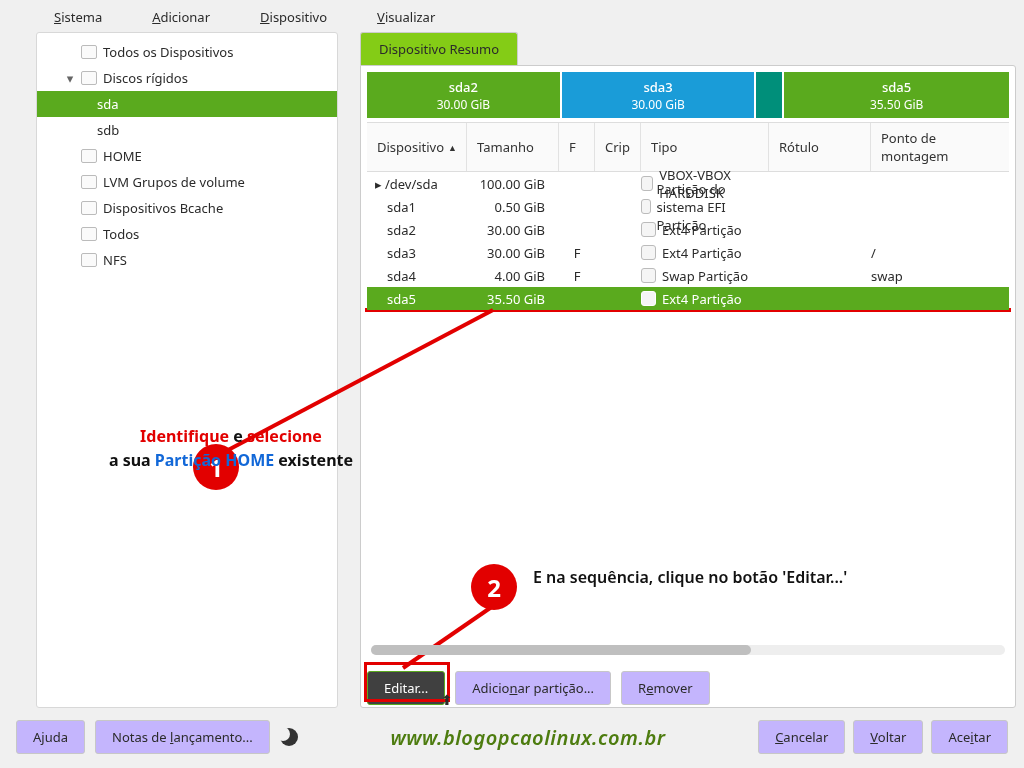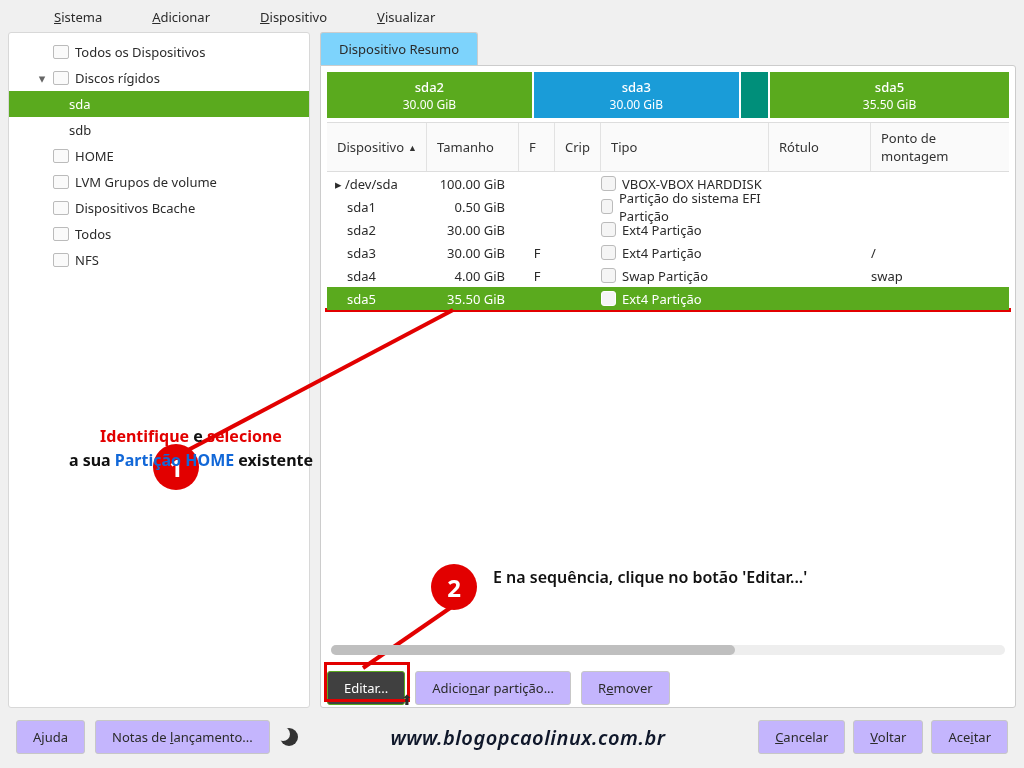--- a/index.html
+++ b/index.html
@@ -1,30 +1,30 @@
 <!DOCTYPE html>
 <html><head>
 <meta charset="utf-8">
 <style>
 * { box-sizing: border-box; margin: 0; padding: 0; font-family: -apple-system, "Segoe UI", "Noto Sans", sans-serif; }
 body { background: #f0f0f0; width: 1024px; height: 768px; overflow: hidden; font-size: 13px; color: #2b2b2b; display:flex; flex-direction:column;}
 .menubar { display: flex; gap: 18px; padding: 8px 22px 6px; color:#2b2b2b;}
 .menubar span { cursor: default; margin-left: 32px; }
 .menubar span u { text-decoration: underline; }
-.content { display:flex; gap:10px; padding:0 8px; flex:1; min-height:0;}
+.content { display:flex; gap:22px; padding:0 8px; flex:1; min-height:0;margin-left:28px;}
 .sidebar { width:302px; background:#fff; border:1px solid #d8d8d8; border-radius:3px; padding:6px 0; overflow:auto;}
 .tree-item { display:flex; align-items:center; gap:6px; padding:4px 8px 4px 32px; cursor:default;}
 .tree-item.lvl0 { padding-left:44px;}
 .tree-item.disk { padding-left:60px;}
 .tree-item.selected { background:#5aaa1e; color:#fff;}
 .tree-icon { width:16px; height:14px; display:inline-block; border:1px solid #bbb; border-radius:2px; background:#fafafa;}
 .expander { display:inline-block; width:10px; text-align:center; color:#666; margin-left:-16px;}
 .mainpane { flex:1; display:flex; flex-direction:column; min-width:0;}
 .tabbar { display:flex;}
-.tab { border:1px solid #ccc; border-bottom:none; border-radius:3px 3px 0 0; background:#7dd3fc; padding:7px 18px; font-size:13px;}
+.tab { border:1px solid #ccc; border-bottom:none; border-radius:3px 3px 0 0; background:#84cc16; padding:7px 18px; font-size:13px;}
 .panel { background:#fff; border:1px solid #ccc; border-radius:0 3px 3px 3px; flex:1; display:flex; flex-direction:column; min-height:0; position:relative;}
 .partbar { display:flex; height:46px; margin:6px 6px 4px; gap:2px;}
 .partseg { display:flex; flex-direction:column; align-items:center; justify-content:center; color:#fff; font-size:13px;}
 .partseg .pname{font-weight:500;}
 .partseg .psize{font-size:12px;}
 .seg-sda2 { background:#5aaa1e; flex: 30;}
 .seg-sda3 { background:#1a9cd8; flex: 30;}
 .seg-gap { background:#008f7a; flex: 4;}
 .seg-sda5 { background:#5aaa1e; flex: 35;}
 .tablehead { display:flex; border-top:1px solid #ddd; border-bottom:1px solid #ddd; background:#fafafa; margin:0 6px;}
@@ -52,21 +52,21 @@
 .ann2 { position:absolute; left:150px; top:252px; font-size:16px; font-weight:600; color:#111;}
 svg.connector{position:absolute; pointer-events:none;}
 .bottombtns { display:flex; gap:10px; padding:10px 6px 2px;}
 .btn { border:1px solid #c7c7c7; background:#c4b5fd; padding:7px 16px; border-radius:3px; font-size:13px; cursor:default;}
 .btn u{text-decoration:underline;}
 .btn.green{ background:#404040; color:#fff; border-color:#5aaa1e;}
 .editborder{ border:3px solid #e20000; position:absolute; left:3px; bottom:5px; width:86px; height:40px; pointer-events:none;}
 .cursor{position:absolute; left:80px; bottom:-2px; font-size:14px;}
 .footer{ display:flex; align-items:center; padding:12px 16px 14px; gap:10px;}
 .footer .right{margin-left:auto; display:flex; gap:8px;}
-.watermark{ color:#0f172a; font-size:20px; font-style:italic; font-weight:600; letter-spacing:.5px; flex:1; text-align:center;}
+.watermark{ color:#4d7c0f; font-size:20px; font-style:italic; font-weight:600; letter-spacing:.5px; flex:1; text-align:center;}
 .moon{width:18px;height:18px;border-radius:50%;background:#333; display:inline-block; position:relative;}
 .moon::after{content:"";position:absolute;width:14px;height:14px;border-radius:50%;background:#f0f0f0;left:-4px;top:-1px;}
 .scrolltrack{height:10px;background:#eee;border-radius:6px;margin:6px 10px;position:relative;}
 .scrollthumb{position:absolute;left:0;top:0;height:10px;width:60%;background:#bfbfbf;border-radius:6px;}
 </style>
 </head>
 <body>
 
 <div class="menubar">
   <span><u>S</u>istema</span>

